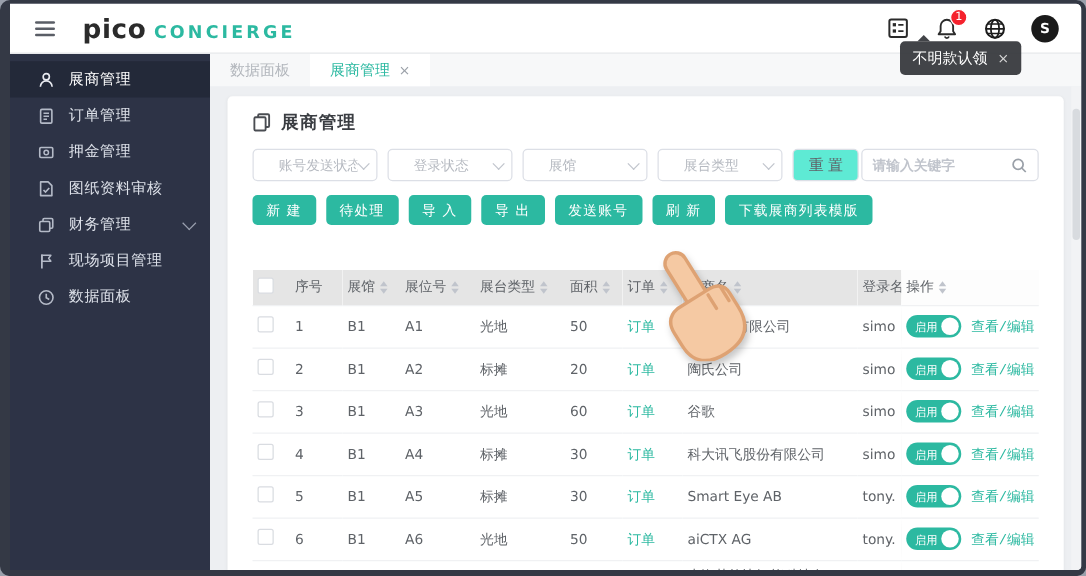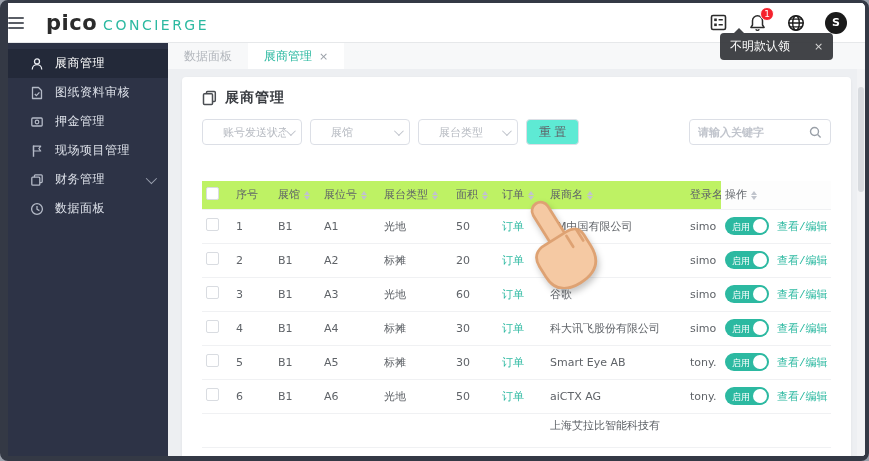--- a/index.html
+++ b/index.html
@@ -4,36 +4,36 @@
 <style>
   * { margin:0; padding:0; box-sizing:border-box; }
   body { font-family:"DejaVu Sans","Liberation Sans",sans-serif; background:#9aa0ab; }
   .frame{
     position:relative; width:869px; height:461px; overflow:hidden;
     border-style:solid; border-color:#343945; border-width:3px 4px 5px 8px;
     border-radius:8px; background:#edeff2; display:flex; flex-direction:column;
   }
   
   .appbar{ height:40px; background:#fff; border-bottom:1px solid #e6e8ea;
-    display:flex; align-items:center; padding:0 18px 0 0; flex:0 0 auto; position:relative; z-index:5;}
+    display:flex; align-items:center; padding:0 18px 0 20px; flex:0 0 auto; position:relative; z-index:5;}
   .hamburger{ width:16px; display:flex; flex-direction:column; gap:3px; cursor:pointer; margin-right:22px;}
   .hamburger span{ height:2px; background:#5a5e66; border-radius:1px;}
   .logo{ display:flex; align-items:baseline; }
   .logo .p1{ font-size:21px; font-weight:600; color:#2b2b2b; letter-spacing:0.5px;}
-  .logo .p2{ font-size:14px; font-weight:400; color:#2cb9a1; letter-spacing:2.5px; margin-left:6px;}
+  .logo .p2{ font-size:14px; font-weight:700; color:#2cb9a1; letter-spacing:2.5px; margin-left:6px;}
   .appbar-right{ margin-left:auto; display:flex; align-items:center; gap:19px;}
   .hicon{ position:relative; width:20px; height:20px; display:flex; align-items:center; justify-content:center; cursor:pointer;}
   .badge{ position:absolute; top:-6px; right:-7px; min-width:14px; height:14px; border-radius:8px;
     background:#f5222d; color:#fff; font-size:9px; display:flex; align-items:center; justify-content:center;
     border:1px solid #fff; padding:0 3px;}
   .avatar{ width:22px; height:22px; border-radius:50%; background:#1a1a1a; color:#fff;
     font-size:11px; font-weight:700; display:flex; align-items:center; justify-content:center; cursor:pointer;}
   
   .tooltip{ position:absolute; left:712px; top:30px; background:rgba(52,54,58,0.93); color:#fff;
-    font-size:12px; padding:5px 10px; border-radius:4px; z-index:20; white-space:nowrap; display:flex; gap:24px; align-items:center;}
+    font-size:12px; padding:5px 10px; border-radius:4px; z-index:20; white-space:nowrap; display:flex; gap:8px; align-items:center;}
   .tooltip:before{ content:""; position:absolute; top:-5px; left:14px; border:5px solid transparent;
     border-bottom-color:rgba(52,54,58,0.93); border-top:none;}
   .tooltip .close{ font-size:11px; color:#d6d6d6; cursor:pointer;}
   
   .bodyrow{ flex:1; display:flex; min-height:0;}
   .sidebar{ width:160px; background:#2d3346; flex:0 0 auto; padding-top:6px;}
   .side-item{ height:29px; display:flex; align-items:center; padding:0 14px 0 22px;
     color:#dde1e9; font-size:12px; cursor:pointer; letter-spacing:0.5px;}
   .side-item.active{ background:#232939; color:#fff;}
   .side-item .sicon{ width:14px; height:14px; margin-right:11px; flex:0 0 auto; display:flex;}
@@ -63,21 +63,21 @@
     font-family:inherit; background:transparent;font-weight:bold;}
   .searchbox input::placeholder{ color:#c0c4cc;}
   .actions{ display:flex; gap:8px; margin-top:11px;}
   .btn{ height:24px; padding:0 11px; background:#2cb9a1; border:none; border-radius:4px; color:#fff;
     font-size:11px; letter-spacing:1px; cursor:pointer; white-space:nowrap; font-family:inherit;}
   
   table{ width:100%; border-collapse:collapse; table-layout:fixed; margin-top:36px;}
   col.c-check{width:30px;} col.c-no{width:42px;} col.c-hall{width:46px;} col.c-booth{width:60px;}
   col.c-type{width:72px;} col.c-area{width:46px;} col.c-order{width:48px;} col.c-name{width:140px;}
   col.c-login{width:35px;} col.c-op{width:110px;}
-  thead th{ background:#bef264; height:28px; font-size:11px; font-weight:400; color:#5f6368;
+  thead th{ background:#e5e5e5; height:28px; font-size:11px; font-weight:400; color:#5f6368;
     text-align:left; padding:0 4px; white-space:nowrap; overflow:hidden;}
   thead th.op-col{ background:#fdfdfd;}
   tbody td{ height:34px; font-size:11px; color:#5f6368; border-bottom:1px solid #f0f1f3;
     padding:0 4px; white-space:nowrap; overflow:hidden; background:#fff;}
   tbody tr:first-child td{ border-top:1px solid #f0f1f3;}
   .op-col{ box-shadow:-8px 0 10px -4px rgba(0,0,0,0.10);margin-top:36px;}
   .sorter{ display:inline-block; vertical-align:middle; margin-left:4px;}
   .sorter i{ display:block; width:0; height:0; border-left:3.5px solid transparent; border-right:3.5px solid transparent;}
   .sorter .up{ border-bottom:4px solid #c0c4cc; margin-bottom:1.5px;}
   .sorter .dn{ border-top:4px solid #c0c4cc;}
@@ -155,53 +155,64 @@
             <svg width="14" height="14" viewBox="0 0 14 14">
               <circle cx="7" cy="4.4" r="2.5" fill="none" stroke="#e8eaf0" stroke-width="1.3"></circle>
               <path d="M2.3 12.4 a4.7 4.7 0 0 1 9.4 0" fill="none" stroke="#e8eaf0" stroke-width="1.3"></path>
             </svg>
           </span>
         <span>展商管理</span>
       </div>
       <div class="side-item">
         <span class="sicon">
             <svg width="14" height="14" viewBox="0 0 14 14">
+              <rect x="2.5" y="1.5" width="9" height="11" rx="1" fill="none" stroke="#b4bac7" stroke-width="1.3"></rect>
+              <line x1="4.8" y1="4.6" x2="9.2" y2="4.6" stroke="#b4bac7" stroke-width="1.2"></line>
+              <line x1="4.8" y1="7" x2="9.2" y2="7" stroke="#b4bac7" stroke-width="1.2"></line>
+              <line x1="4.8" y1="9.4" x2="7.6" y2="9.4" stroke="#b4bac7" stroke-width="1.2"></line>
+            </svg>
+          </span>
+        <span>订单管理</span>
+      </div>
+      <div class="side-item">
+        <span class="sicon">
+            <svg width="14" height="14" viewBox="0 0 14 14">
+              <rect x="1.8" y="3" width="10.4" height="8" rx="1" fill="none" stroke="#b4bac7" stroke-width="1.3"></rect>
+              <circle cx="7" cy="7" r="1.8" fill="none" stroke="#b4bac7" stroke-width="1.2"></circle>
+            </svg>
+          </span>
+        <span>押金管理</span>
+      </div>
+      <div class="side-item">
+        <span class="sicon">
+            <svg width="14" height="14" viewBox="0 0 14 14">
               <path d="M2.5 1.5 h6 l3 3 v8 h-9 z" fill="none" stroke="#b4bac7" stroke-width="1.3" stroke-linejoin="round"></path>
               <path d="M4.8 8 l1.6 1.6 L9.4 6.4" fill="none" stroke="#b4bac7" stroke-width="1.3"></path>
             </svg>
           </span>
         <span>图纸资料审核</span>
       </div>
       <div class="side-item">
         <span class="sicon">
             <svg width="14" height="14" viewBox="0 0 14 14">
-              <rect x="1.8" y="3" width="10.4" height="8" rx="1" fill="none" stroke="#b4bac7" stroke-width="1.3"></rect>
-              <circle cx="7" cy="7" r="1.8" fill="none" stroke="#b4bac7" stroke-width="1.2"></circle>
-            </svg>
-          </span>
-        <span>押金管理</span>
+              <rect x="1.8" y="4.2" width="8" height="8" rx="1" fill="none" stroke="#b4bac7" stroke-width="1.3"></rect>
+              <path d="M4.4 4.2 V2.8 a1 1 0 0 1 1 -1 h5.8 a1 1 0 0 1 1 1 v5.8 a1 1 0 0 1 -1 1 H9.8" fill="none" stroke="#b4bac7" stroke-width="1.3"></path>
+            </svg>
+          </span>
+        <span>财务管理</span>
+        <span class="chev"></span>
       </div>
       <div class="side-item">
         <span class="sicon">
             <svg width="14" height="14" viewBox="0 0 14 14">
               <line x1="3.5" y1="1.5" x2="3.5" y2="12.8" stroke="#b4bac7" stroke-width="1.4"></line>
               <path d="M3.5 2.2 h7.2 l-1.8 2.4 1.8 2.4 h-7.2 z" fill="none" stroke="#b4bac7" stroke-width="1.2" stroke-linejoin="round"></path>
             </svg>
           </span>
         <span>现场项目管理</span>
-      </div>
-      <div class="side-item">
-        <span class="sicon">
-            <svg width="14" height="14" viewBox="0 0 14 14">
-              <rect x="1.8" y="4.2" width="8" height="8" rx="1" fill="none" stroke="#b4bac7" stroke-width="1.3"></rect>
-              <path d="M4.4 4.2 V2.8 a1 1 0 0 1 1 -1 h5.8 a1 1 0 0 1 1 1 v5.8 a1 1 0 0 1 -1 1 H9.8" fill="none" stroke="#b4bac7" stroke-width="1.3"></path>
-            </svg>
-          </span>
-        <span>财务管理</span>
-        <span class="chev"></span>
       </div>
       <div class="side-item">
         <span class="sicon">
             <svg width="14" height="14" viewBox="0 0 14 14">
               <circle cx="7" cy="7" r="5.4" fill="none" stroke="#b4bac7" stroke-width="1.3"></circle>
               <path d="M7 4 v3.2 l2.4 1.4" fill="none" stroke="#b4bac7" stroke-width="1.3"></path>
             </svg>
           </span>
         <span>数据面板</span>
       </div>
@@ -225,20 +236,24 @@
                 <rect x="1.5" y="3.8" width="9" height="10.6" rx="1" fill="none" stroke="#4a4d52" stroke-width="1.5"></rect>
                 <path d="M4.5 3.8 V2.4 a1 1 0 0 1 1 -1 h6.8 a1 1 0 0 1 1 1 v8.2 a1 1 0 0 1 -1 1 h-1.6" fill="none" stroke="#4a4d52" stroke-width="1.5"></path>
               </svg>
           </span>
           <span class="t">展商管理</span>
         </div>
 
         <div class="filters">
           <div class="select">
             <span class="ph">账号发送状态</span>
+            <span class="arr"></span>
+          </div>
+          <div class="select">
+            <span class="ph">登录状态</span>
             <span class="arr"></span>
           </div>
           <div class="select">
             <span class="ph">展馆</span>
             <span class="arr"></span>
           </div>
           <div class="select">
             <span class="ph">展台类型</span>
             <span class="arr"></span>
           </div>
@@ -247,20 +262,29 @@
             <input placeholder="请输入关键字" style="">
             <span>
               <svg width="13" height="13" viewBox="0 0 13 13">
                   <circle cx="5.5" cy="5.5" r="4" fill="none" stroke="#9aa0a8" stroke-width="1.4"></circle>
                   <line x1="8.6" y1="8.6" x2="11.6" y2="11.6" stroke="#9aa0a8" stroke-width="1.4"></line>
                 </svg>
             </span>
           </div>
         </div>
 
+        <div class="actions">
+          <button class="btn">新 建</button>
+          <button class="btn">待处理</button>
+          <button class="btn">导 入</button>
+          <button class="btn">导 出</button>
+          <button class="btn">发送账号</button>
+          <button class="btn">刷 新</button>
+          <button class="btn">下载展商列表模版</button>
+        </div>
 
         <div class="hand">
           <svg width="112" height="100" viewBox="0 0 120 110">
             <g transform="rotate(-32 60 60)" fill="#f5c9a3" stroke="#dea273" stroke-width="3" stroke-linejoin="round">
               <rect x="44" y="4" width="19" height="55" rx="9.5"></rect>
               <path d="M34 48 q-14 2 -14 17 v13 q0 26 29 26 q31 0 31 -29 v-14 q0 -13 -15 -13 z"></path>
               <line x1="63" y1="52" x2="63" y2="66" stroke-linecap="round"></line>
               <line x1="76" y1="52" x2="76" y2="66" stroke-linecap="round"></line>
             </g>
           </svg>

